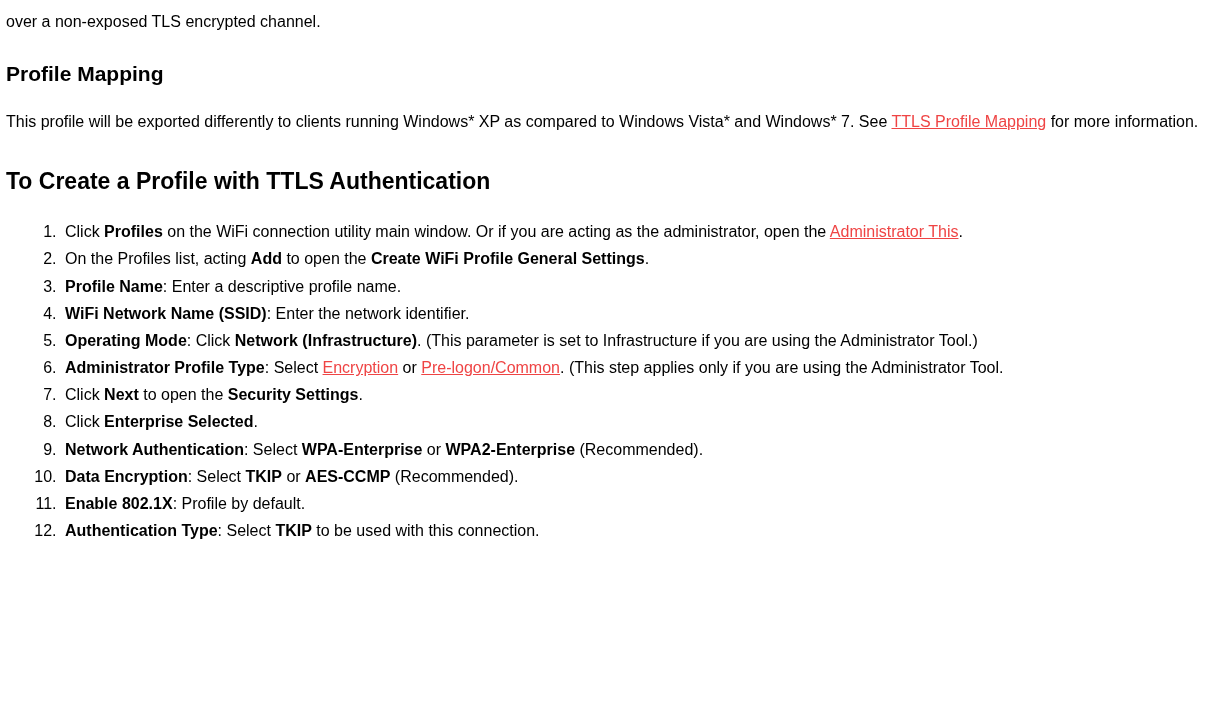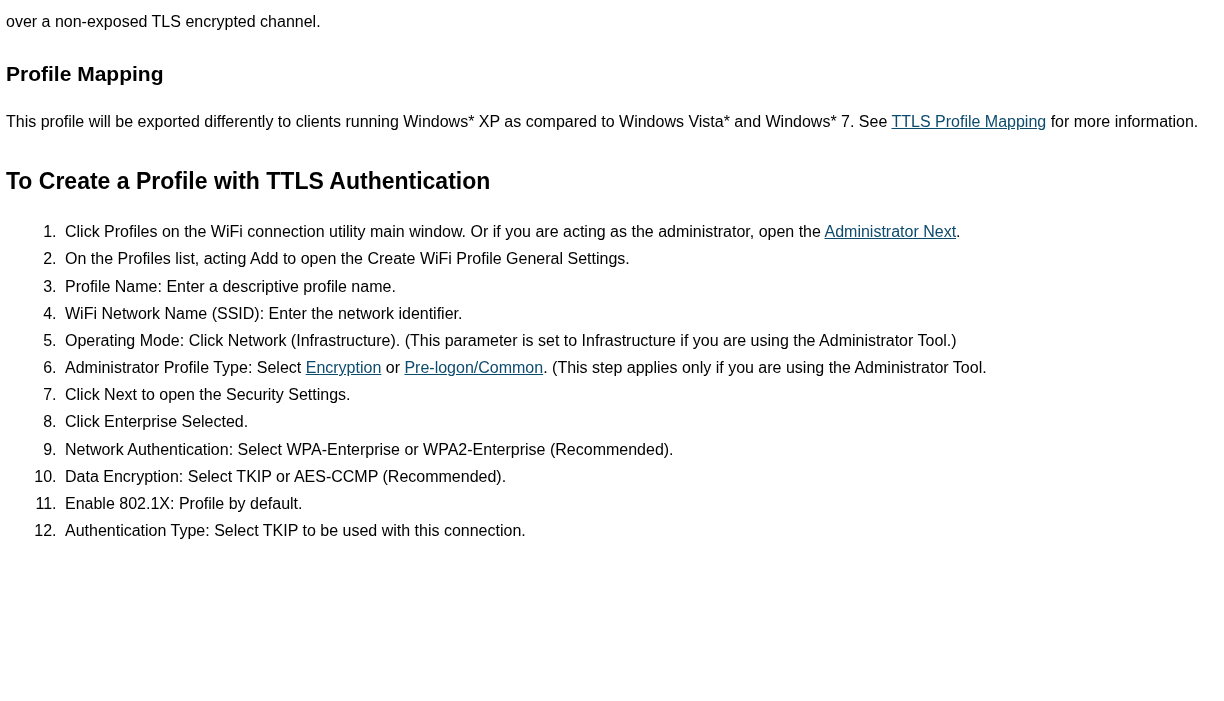--- a/index.html
+++ b/index.html
@@ -5,21 +5,21 @@
     body {
       font-family: Verdana, Geneva, sans-serif;
       font-size: 16px;
       margin: 0;
       padding: 0 6px;
       color: #000;
       line-height: 1.45;
       width: 1224px;
     }
     a {
-      color: #0c4a6e;
+      color: #ef4444;
     }
     h2 {
       font-weight: bold;
       font-size: 21px;
       margin-top: 26px;
       margin-bottom: 20px;
     }
     h2.create {
       font-size: 23px;
       margin-top: 32px;
@@ -30,36 +30,36 @@
     }
     ol {
       padding-left: 55px;
       margin-top: 22px;
     }
     ol li {
       padding-left: 4px;
       margin-bottom: 4px;
     }
     .b {
-      font-weight: normal;
+      font-weight: bold;
     }
   </style>
 </head>
 <body>
 
 <p>over a non-exposed TLS encrypted channel.</p>
 
 <h2>Profile Mapping</h2>
 
 <p><span>This profile will be exported differently to clients running Windows* XP as compared to Windows Vista* and Windows* 7. See </span><a href="#">TTLS Profile Mapping</a><span> for more information.</span></p>
 
 <h2 class="create">To Create a Profile with TTLS Authentication</h2>
 
 <ol>
-  <li><span>Click </span><span class="b">Profiles</span><span> on the WiFi connection utility main window. Or if you are acting as the administrator, open the </span><a href="#">Administrator Next</a><span>.</span></li>
+  <li><span>Click </span><span class="b">Profiles</span><span> on the WiFi connection utility main window. Or if you are acting as the administrator, open the </span><a href="#">Administrator This</a><span>.</span></li>
   <li><span>On the Profiles list, acting </span><span class="b">Add</span><span> to open the </span><span class="b">Create WiFi Profile General Settings</span><span>.</span></li>
   <li><span class="b">Profile Name</span><span>: Enter a descriptive profile name.</span></li>
   <li><span class="b">WiFi Network Name (SSID)</span><span>: Enter the network identifier.</span></li>
   <li><span class="b">Operating Mode</span><span>: Click </span><span class="b">Network (Infrastructure)</span><span>. (This parameter is set to Infrastructure if you are using the Administrator Tool.)</span></li>
   <li><span class="b">Administrator Profile Type</span><span>: Select </span><a href="#">Encryption</a><span> or </span><a href="#">Pre-logon/Common</a><span>. (This step applies only if you are using the Administrator Tool.</span></li>
   <li><span>Click </span><span class="b">Next</span><span> to open the </span><span class="b">Security Settings</span><span>.</span></li>
   <li><span>Click </span><span class="b">Enterprise Selected</span><span>.</span></li>
   <li><span class="b">Network Authentication</span><span>: Select </span><span class="b">WPA-Enterprise</span><span> or </span><span class="b">WPA2-Enterprise</span><span> (Recommended).</span></li>
   <li><span class="b">Data Encryption</span><span>: Select </span><span class="b">TKIP</span><span> or </span><span class="b">AES-CCMP</span><span> (Recommended).</span></li>
   <li><span class="b">Enable 802.1X</span><span>: Profile by default.</span></li>

